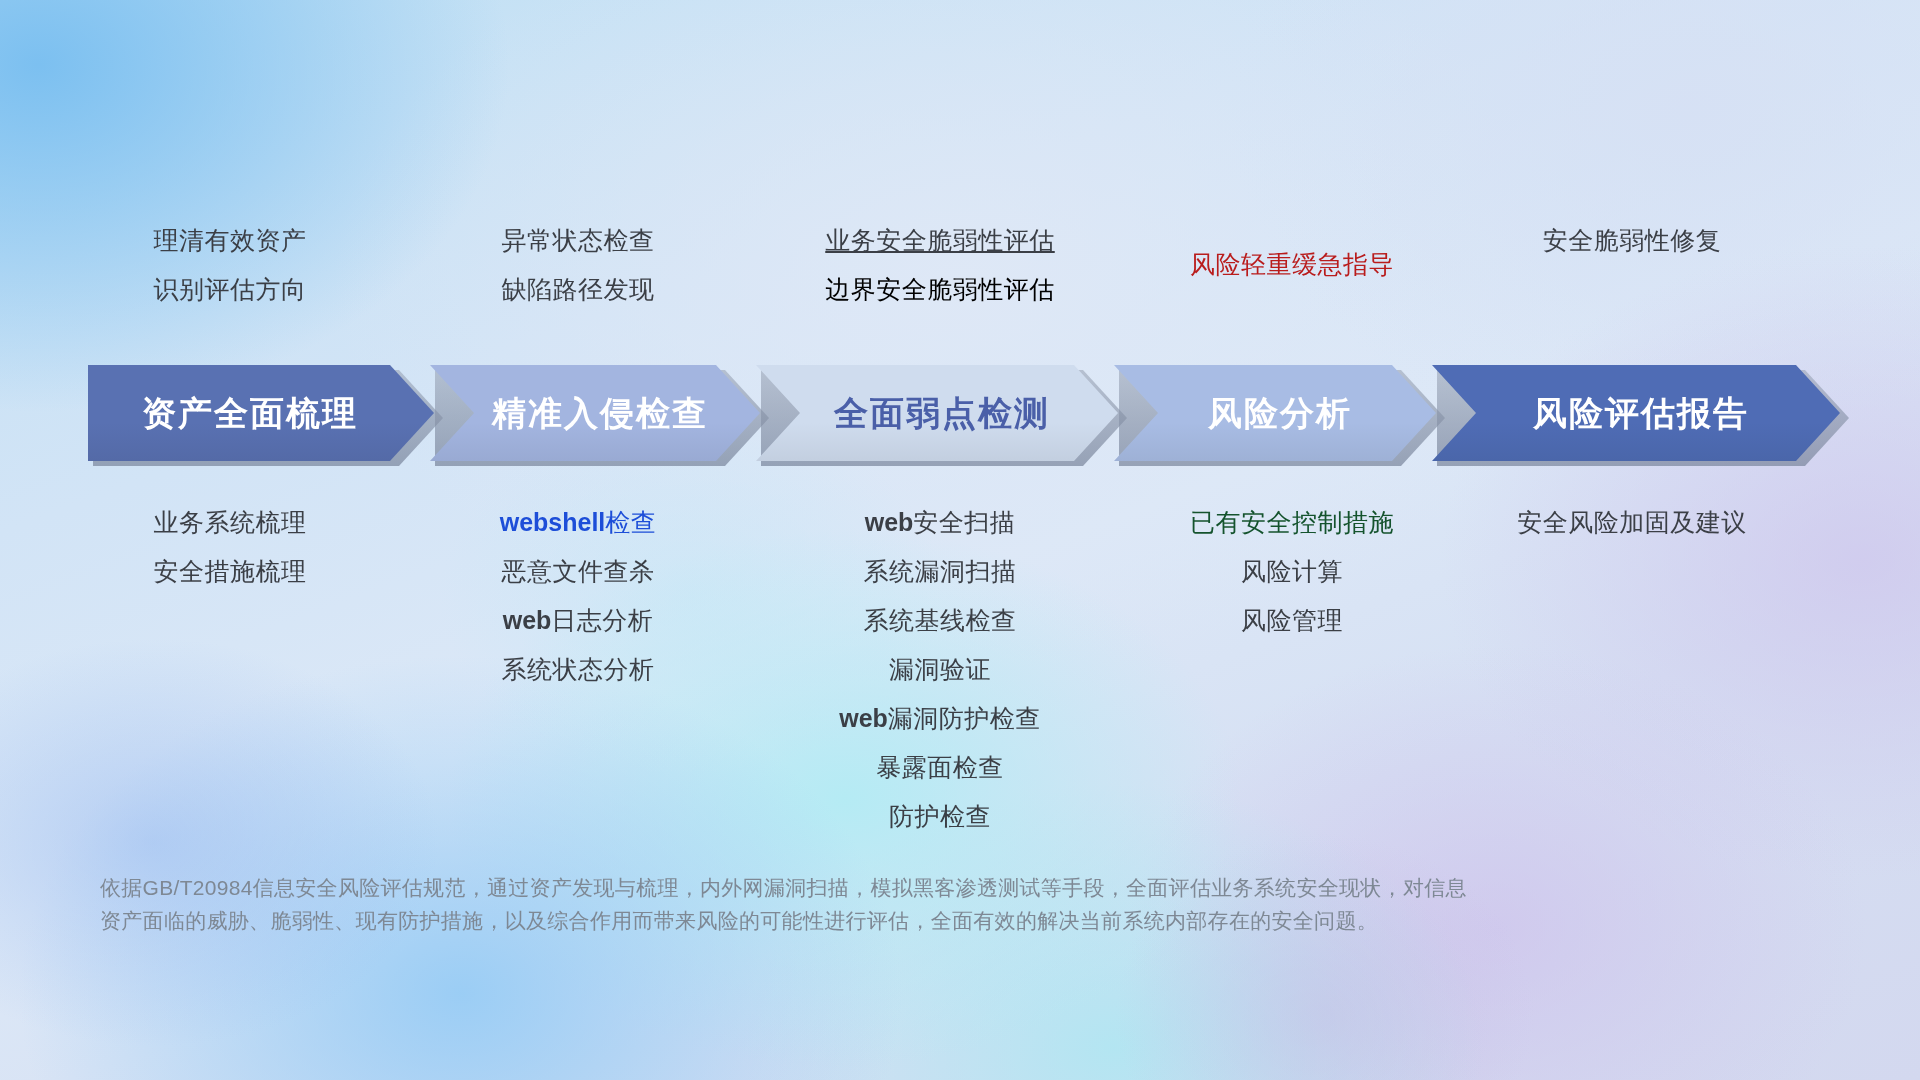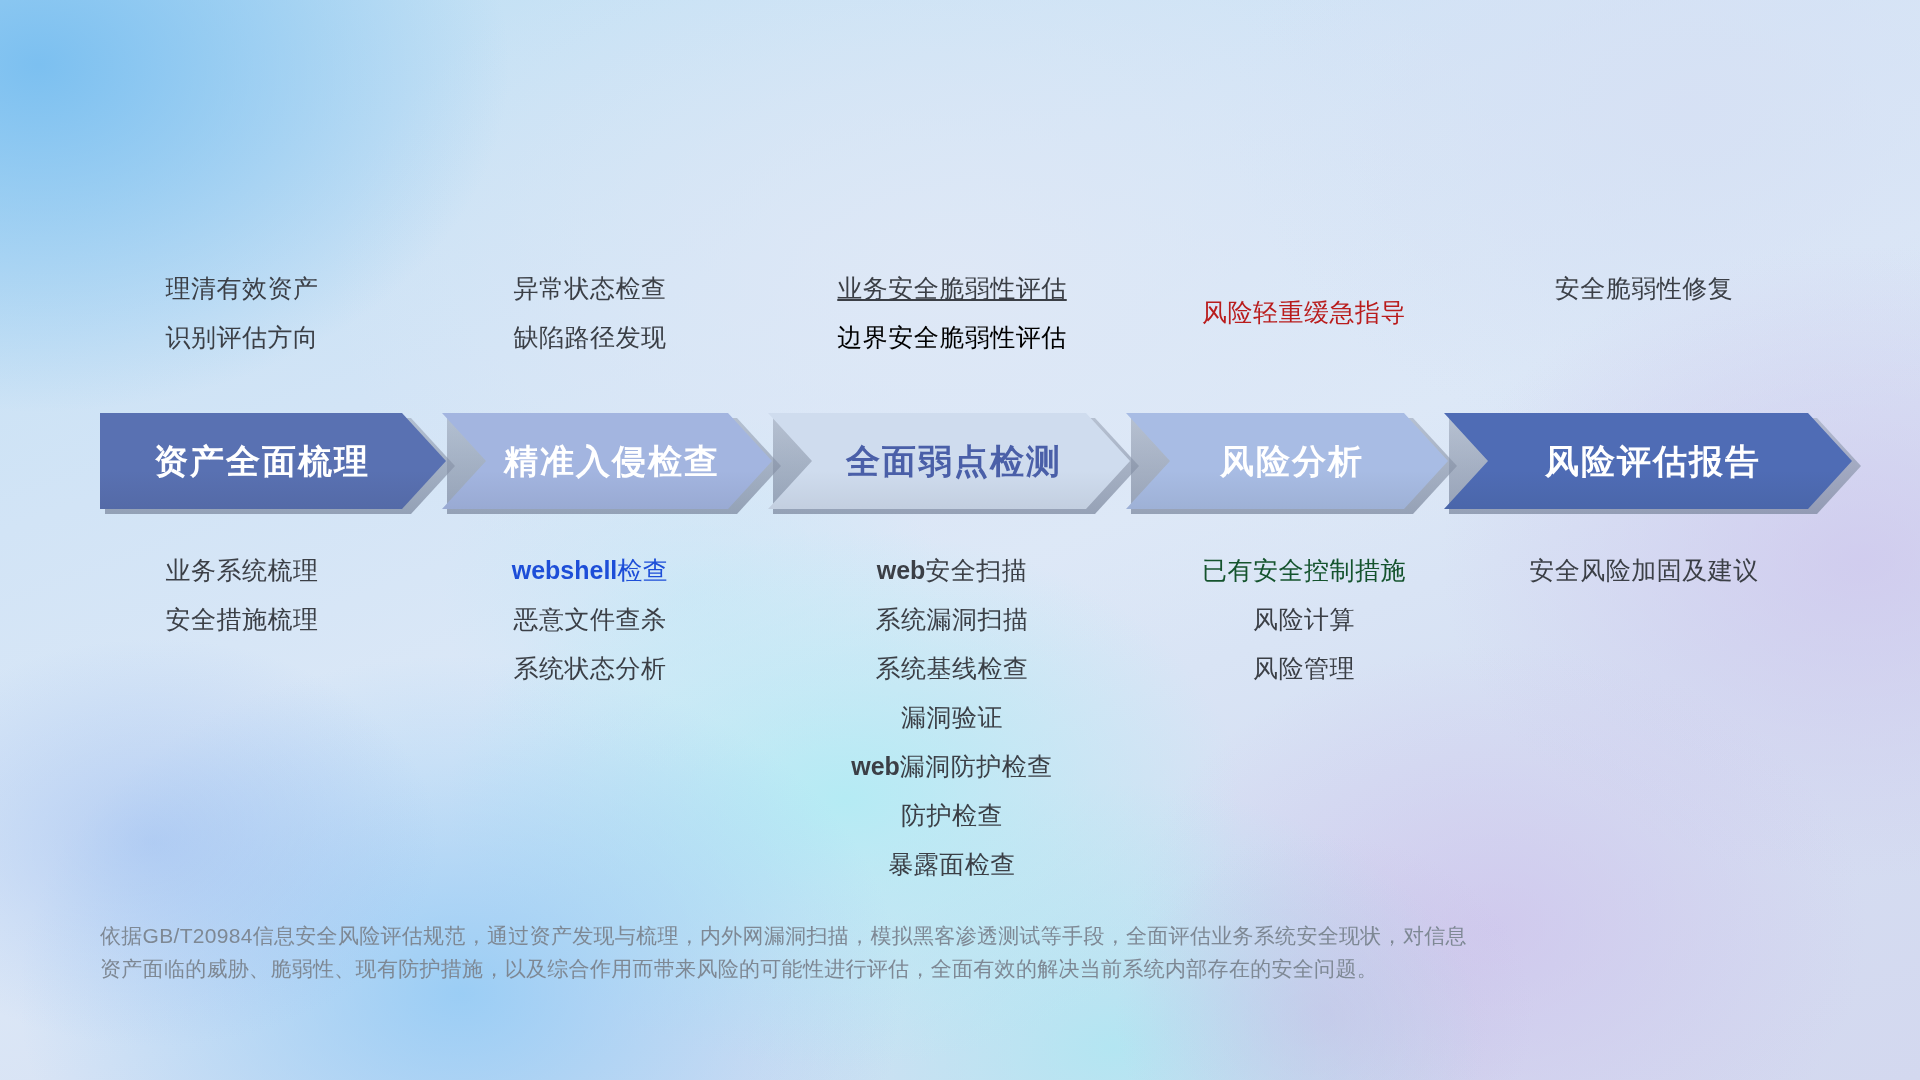--- a/index.html
+++ b/index.html
@@ -38,27 +38,26 @@
     background:
       radial-gradient(ellipse 420px 300px at 8% 78%, rgba(150,185,240,0.55) 0%, rgba(150,185,240,0) 68%),
       radial-gradient(ellipse 360px 260px at 36% 55%, rgba(196,232,246,0.55) 0%, rgba(196,232,246,0) 70%),
       radial-gradient(ellipse 300px 260px at 69% 94%, rgba(196,186,226,0.45) 0%, rgba(196,186,226,0) 70%);
   }
 
   
   #page {
     position: absolute;
     inset: 0;
-    margin-top: 48px;
   }
 
   
   .band {
     position: absolute;
-    left: 12px;
+    left: 0;
     width: 1644px;
     display: flex;
   }
 
   .col {
     flex: 0 0 auto;
     text-align: center;
   }
 
   
@@ -184,30 +183,31 @@
     </div>
 
   <div class="band" id="bottom-items">
       <div class="col" style="position: absolute; left: -20px; width: 500px;">
         <div class="item-line" style="color: rgb(59, 63, 70);"><span>业务系统梳理</span></div>
         <div class="item-line" style="color: rgb(59, 63, 70);"><span>安全措施梳理</span></div>
       </div>
       <div class="col" style="position: absolute; left: 328px; width: 500px;">
         <div class="item-line" style="color: #1d4ed8;"><span class="lat">webshell</span><span>检查</span></div>
         <div class="item-line" style="color: rgb(59, 63, 70);"><span>恶意文件查杀</span></div>
+        <div class="item-line" style="color: rgb(59, 63, 70);"><span class="lat">web</span><span>日志分析</span></div>
         <div class="item-line" style="color: rgb(59, 63, 70);"><span>系统状态分析</span></div>
       </div>
       <div class="col" style="position: absolute; left: 690px; width: 500px;">
         <div class="item-line" style="color: rgb(59, 63, 70);"><span class="lat">web</span><span>安全扫描</span></div>
         <div class="item-line" style="color: rgb(59, 63, 70);"><span>系统漏洞扫描</span></div>
         <div class="item-line" style="color: rgb(59, 63, 70);"><span>系统基线检查</span></div>
         <div class="item-line" style="color: rgb(59, 63, 70);"><span>漏洞验证</span></div>
         <div class="item-line" style="color: rgb(59, 63, 70);"><span class="lat">web</span><span>漏洞防护检查</span></div>
+        <div class="item-line" style="color: rgb(59, 63, 70);"><span>暴露面检查</span></div>
         <div class="item-line" style="color: rgb(59, 63, 70);"><span>防护检查</span></div>
-        <div class="item-line" style="color: rgb(59, 63, 70);"><span>暴露面检查</span></div>
       </div>
       <div class="col" style="position: absolute; left: 1042px; width: 500px;">
         <div class="item-line" style="color: #14532d;"><span>已有安全控制措施</span></div>
         <div class="item-line" style="color: rgb(59, 63, 70);"><span>风险计算</span></div>
         <div class="item-line" style="color: rgb(59, 63, 70);"><span>风险管理</span></div>
       </div>
       <div class="col" style="position: absolute; left: 1382px; width: 500px;">
         <div class="item-line" style="color: rgb(59, 63, 70);"><span>安全风险加固及建议</span></div>
       </div>
     </div>

